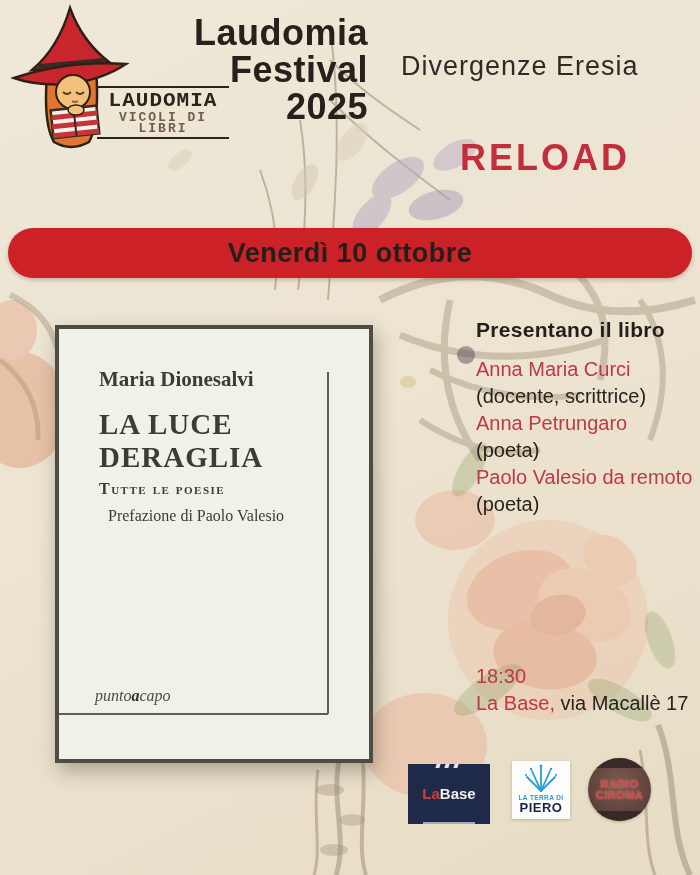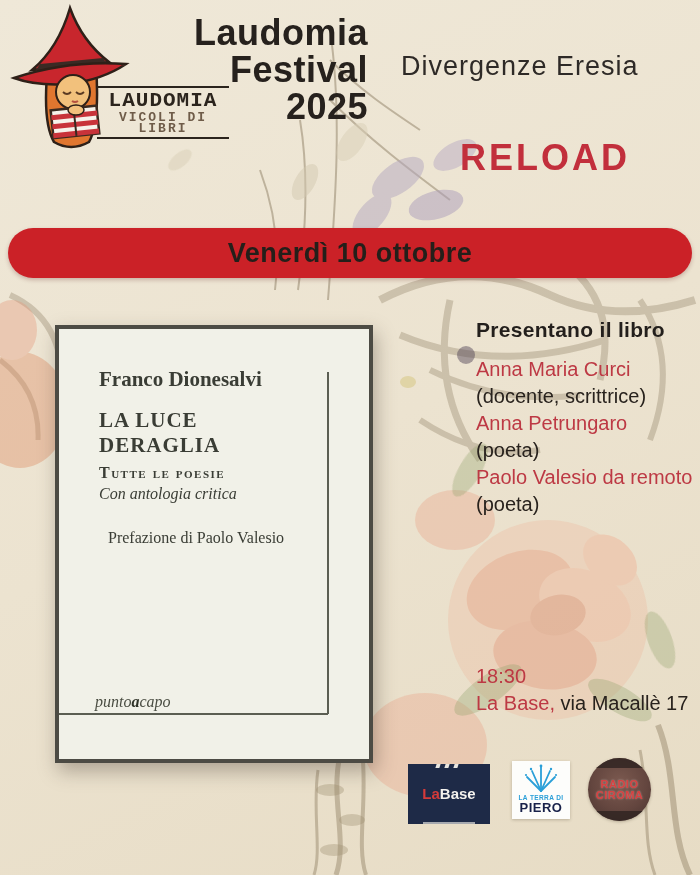--- a/index.html
+++ b/index.html
@@ -51,26 +51,26 @@
   .book{
     position:absolute;left:55px;top:325px;width:310px;height:430px;
     background:#f1f1e8;border:4px solid #4c4b44;
     box-shadow:3px 8px 18px rgba(60,50,40,.35);
     font-family:"Liberation Serif","DejaVu Serif",serif;color:#3a3d35;
   }
   .book .vrule{position:absolute;left:268px;top:43px;width:1.5px;height:342px;background:#5b5e52;}
   .book .hrule{position:absolute;left:0;top:384px;width:269px;height:1.5px;background:#5b5e52;}
   .book .cover-text{position:absolute;left:40px;top:38px;width:215px;}
   .bk-author{font-size:21px;font-weight:bold;margin:0 0 10px 0;}
-  .bk-title{font-size:21px;font-weight:bold;letter-spacing:1px;margin:16px 0 6px 0;}
+  .bk-title{font-size:29px;font-weight:bold;letter-spacing:1px;margin:16px 0 6px 0;}
   .bk-sub{font-size:16px;font-weight:bold;font-variant:small-caps;letter-spacing:1.5px;margin:0 0 3px 0;}
   .bk-sub2{font-size:16px;font-style:italic;margin:0 0 26px 0;}
   .bk-pref{font-size:16px;margin:9px;}
   .bk-pub{
-    position:absolute;left:36px;top:358px;font-size:16px;font-style:italic;color:#4a4d42;margin-top:6px;
+    position:absolute;left:36px;top:358px;font-size:16px;font-style:italic;color:#4a4d42;
   }
   .bk-pub b{color:#2f3328;}
 
   
   .col{position:absolute;left:428px;width:280px;margin-left:48px;}
   .heading{font-size:21px;font-weight:bold;color:#231f1c;letter-spacing:.3px;}
   .pline{font-size:20px;font-weight:normal;line-height:27px;}
   .red{color:#bd3944;}
   .dark{color:#28221d;}
 
@@ -227,24 +227,23 @@
   <div class="reload layer">RELOAD</div>
 
   <div class="banner layer">
     <span>Venerdì 10 ottobre</span>
   </div>
 
   <div class="book layer">
     <div class="vrule"></div>
     <div class="hrule"></div>
     <div class="cover-text">
-      <p class="bk-author">Franco Dionesalvi</p>
+      <p class="bk-author">Maria Dionesalvi</p>
       <p class="bk-title">LA LUCE DERAGLIA</p>
       <p class="bk-sub">Tutte le poesie</p>
-      <p class="bk-sub2">Con antologia critica</p>
       <p class="bk-pref">Prefazione di Paolo Valesio</p>
     </div>
     <div class="bk-pub"><span>punto</span><b>a</b><span>capo</span></div>
   </div>
 
   <div class="col layer" style="top:318px;">
     <div class="heading">Presentano il libro</div>
     <div style="height:14px;"></div>
     <div class="pline red">Anna Maria Curci</div>
     <div class="pline dark">(docente, scrittrice)</div>

